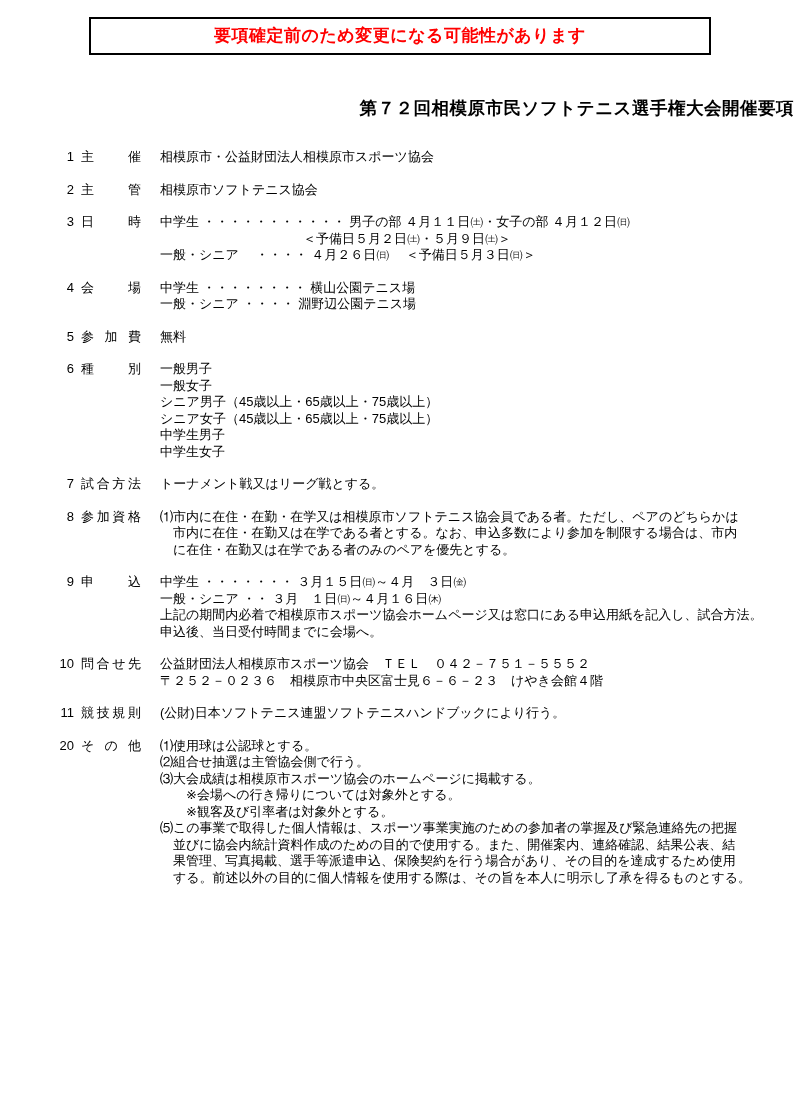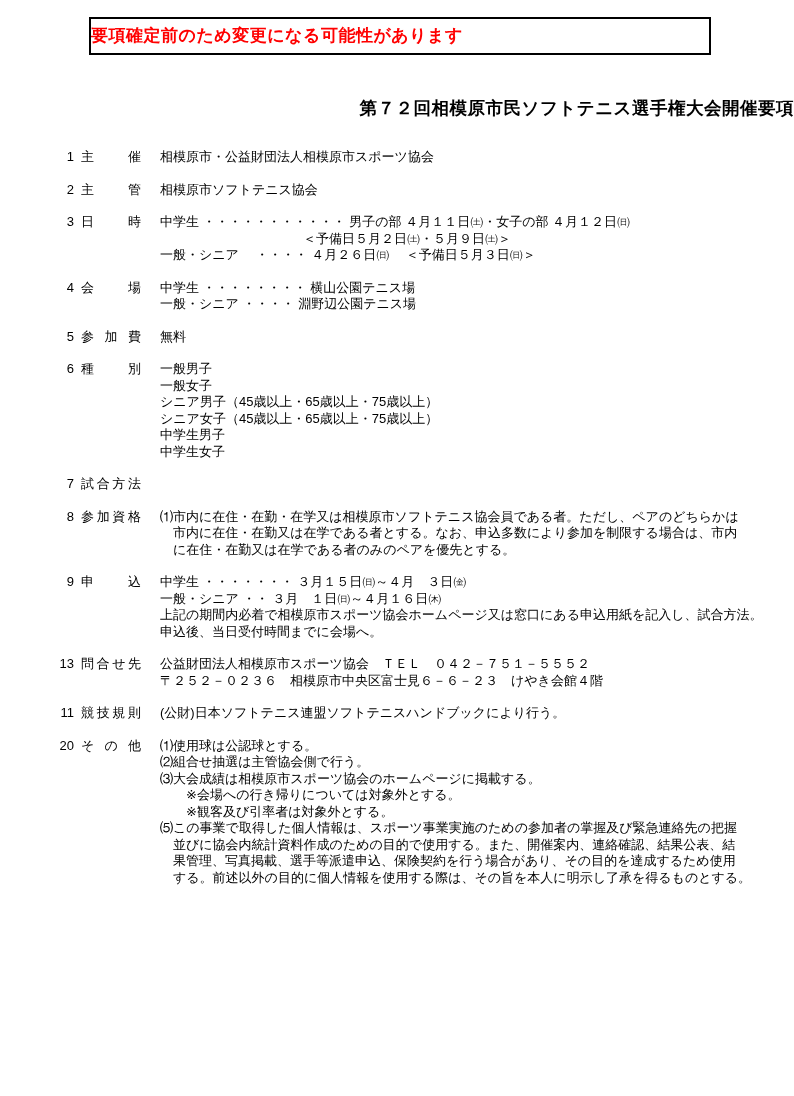--- a/index.html
+++ b/index.html
@@ -14,20 +14,21 @@
   }
   .page {
     width: 794px;
     height: 1096px;
     padding-top: 17px;
   }
   .notice-box {
     width: 622px;
     margin-left: 89px;
     border: 2px solid #000000;
+    text-align: center;
     padding: 5px 0 6px 0;
   }
   .notice-text {
     color: #ff0000;
     font-weight: bold;
     font-size: 17px;
     letter-spacing: 0.5px;
   }
   .doc-title {
     margin-top: 41px;
@@ -128,20 +129,23 @@
           <div class="item-line">一般女子</div>
           <div class="item-line">シニア男子（45歳以上・65歳以上・75歳以上）</div>
           <div class="item-line">シニア女子（45歳以上・65歳以上・75歳以上）</div>
           <div class="item-line">中学生男子</div>
           <div class="item-line">中学生女子</div>
         </div>
       </div>
       <div class="item">
         <div class="item-num">7</div>
         <div class="item-label">試合方法</div>
+        <div class="item-content">
+          <div class="item-line">トーナメント戦又はリーグ戦とする。</div>
+        </div>
       </div>
       <div class="item">
         <div class="item-num">8</div>
         <div class="item-label">参加資格</div>
         <div class="item-content">
           <div class="item-line">⑴市内に在住・在勤・在学又は相模原市ソフトテニス協会員である者。ただし、ペアのどちらかは</div>
           <div class="item-line">　市内に在住・在勤又は在学である者とする。なお、申込多数により参加を制限する場合は、市内</div>
           <div class="item-line">　に在住・在勤又は在学である者のみのペアを優先とする。</div>
         </div>
       </div>
@@ -149,21 +153,21 @@
         <div class="item-num">9</div>
         <div class="item-label">申込</div>
         <div class="item-content">
           <div class="item-line">中学生 ・・・・・・・ ３月１５日㈰～４月　３日㈮</div>
           <div class="item-line">一般・シニア ・・ ３月　１日㈰～４月１６日㈭</div>
           <div class="item-line">上記の期間内必着で相模原市スポーツ協会ホームページ又は窓口にある申込用紙を記入し、試合方法。</div>
           <div class="item-line">申込後、当日受付時間までに会場へ。</div>
         </div>
       </div>
       <div class="item">
-        <div class="item-num">13</div>
+        <div class="item-num">10</div>
         <div class="item-label">問合せ先</div>
         <div class="item-content">
           <div class="item-line">公益財団法人相模原市スポーツ協会　ＴＥＬ　０４２－７５１－５５５２</div>
           <div class="item-line">〒２５２－０２３６　相模原市中央区富士見６－６－２３　けやき会館４階</div>
         </div>
       </div>
       <div class="item">
         <div class="item-num">11</div>
         <div class="item-label">競技規則</div>
         <div class="item-content">

